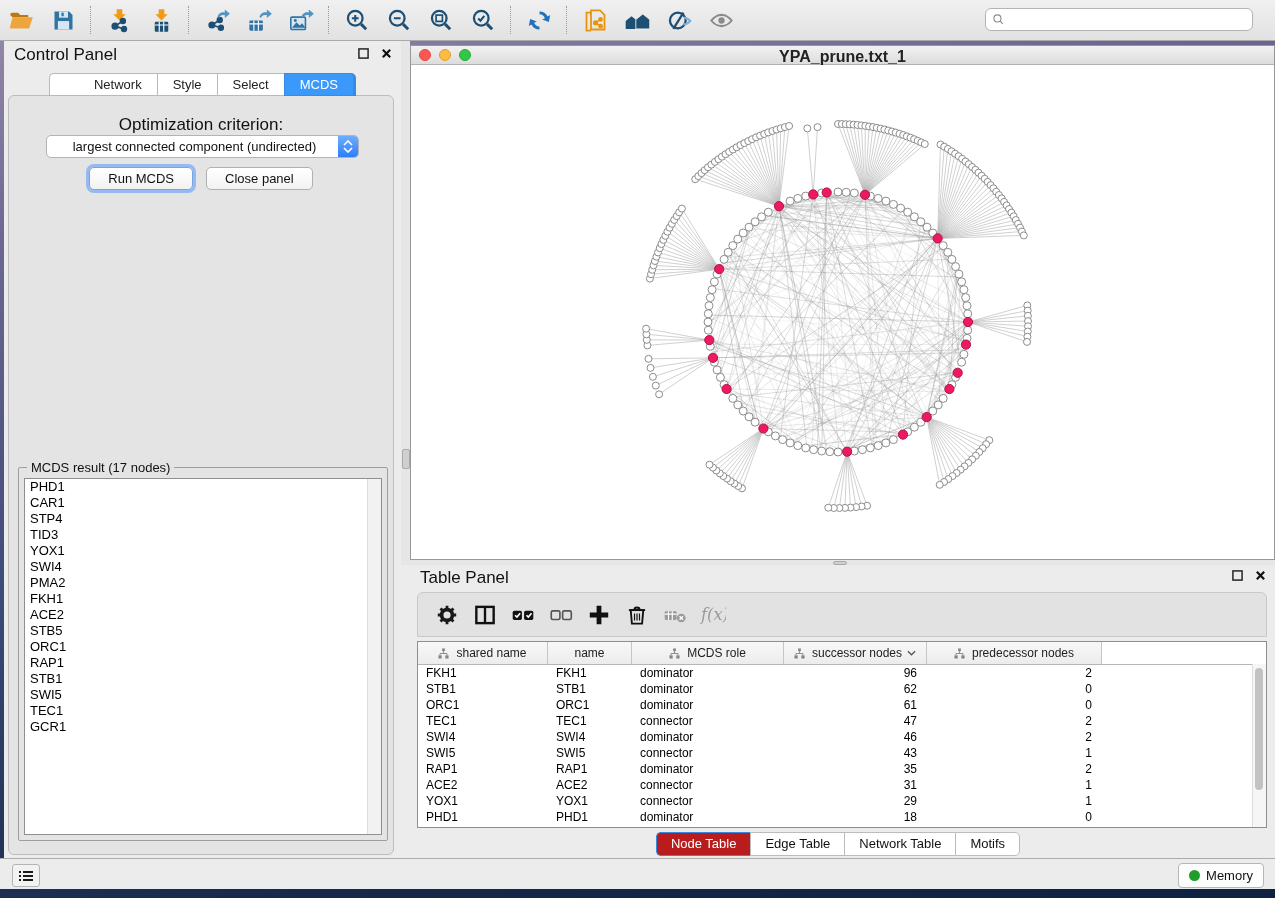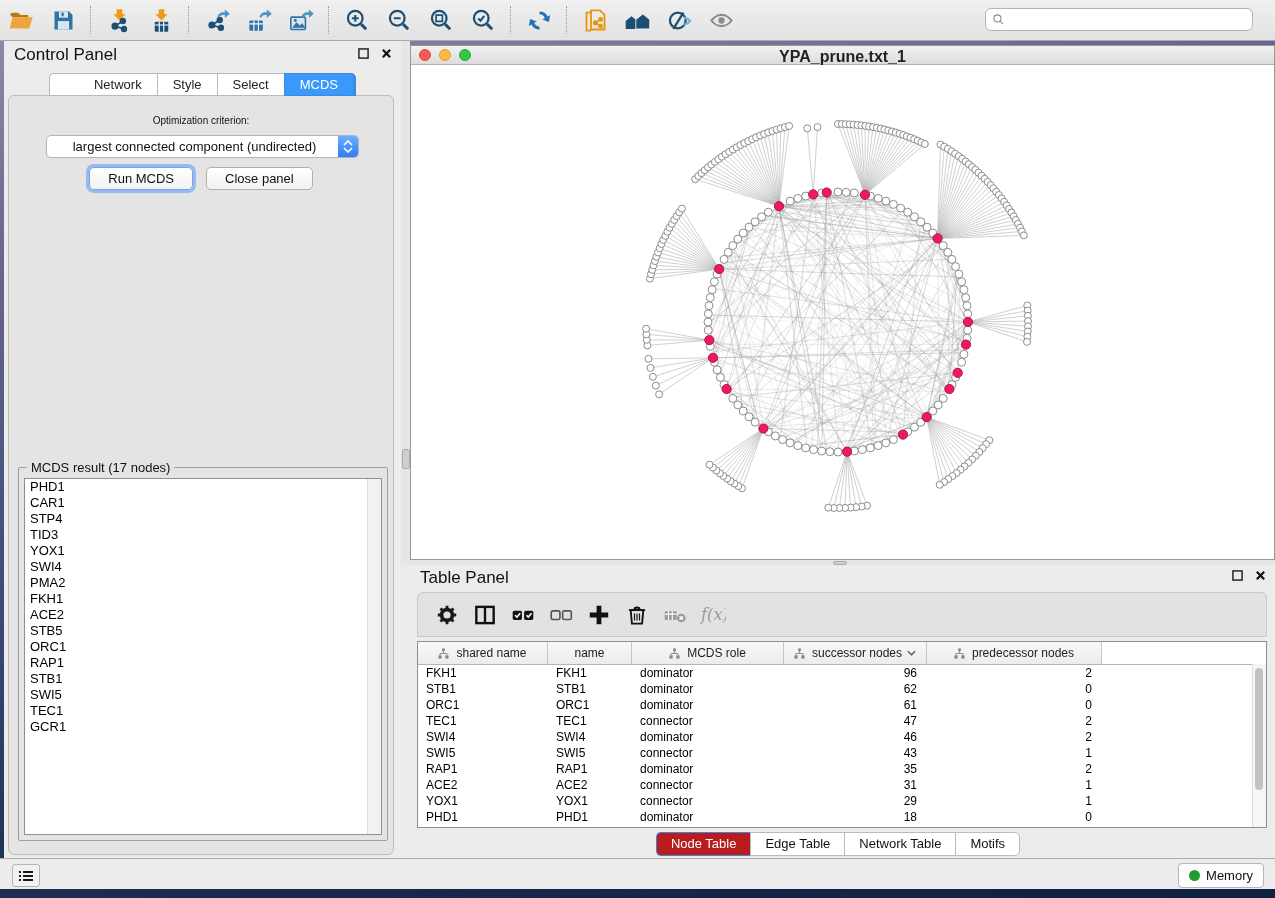--- a/index.html
+++ b/index.html
@@ -17,21 +17,21 @@
   .cp-titlebar{position:absolute;left:0;top:0;width:100%;height:28px;display:flex;align-items:center;}
   .cp-titlebar .panel-title{margin-left:10px;}
   .win-btns{position:absolute;right:8px;top:6px;display:flex;gap:10px;}
   .win-btn{width:13px;height:13px;display:flex;align-items:center;justify-content:center;}
   .cp-tabs{position:absolute;left:0;top:32px;width:100%;display:flex;justify-content:center;z-index:3;}
   .tab{height:21px;line-height:21px;padding:0 15px;font-size:13px;background:#fff;border:1px solid #b9b9b9;border-right:none;color:#222;}
   .tab:first-child{border-radius:5px 0 0 0;padding-left:44px;}
   .tab:last-child{border-right:3px solid #a21caf;border-radius:0 5px 0 0;}
   .tab.active{background:#3b99fc;color:#fff;border-color:#3b8ae0;}
   .cp-body{position:absolute;left:4px;top:54px;width:386px;height:760px;background:#e4e4e4;border:1px solid #bdbdbd;border-radius:6px;box-sizing:border-box;}
-  .opt-label{position:absolute;left:0;top:19px;width:100%;text-align:center;font-size:10px;color:#111;}
+  .opt-label{position:absolute;left:0;top:19px;width:100%;text-align:center;font-size:17px;color:#111;}
   .dropdown{position:absolute;left:37px;top:39px;width:313px;height:23px;background:#fff;border:1px solid #b3b3b3;border-radius:5px;box-sizing:border-box;display:flex;align-items:center;}
   .dropdown .dd-text{flex:1;text-align:center;font-size:13px;color:#111;padding-left:4px;white-space:nowrap;overflow:hidden;}
   .dd-stepper{width:20px;height:21px;border-radius:0 4px 4px 0;background:linear-gradient(#6caefe,#2e7ef8);display:flex;flex-direction:column;align-items:center;justify-content:center;gap:1px;}
   .cp-buttons{position:absolute;left:0;top:71px;width:100%;display:flex;justify-content:center;gap:13px;}
   .mac-btn{height:23px;padding:0 18px;background:linear-gradient(#ffffff,#f2f2f2);border:1px solid #b0b0b0;border-radius:5px;font-size:13px;color:#111;display:flex;align-items:center;box-sizing:border-box;}
   .mac-btn.focused{border-color:#77a5e4;box-shadow:0 0 0 3px rgba(85,150,250,.55);}
   .fieldset{position:absolute;left:9px;top:371px;width:368px;height:372px;border:1px solid #9f9f9f;border-radius:2px;}
   .fieldset .legend{position:absolute;left:8px;top:-8px;background:#e4e4e4;padding:0 4px;font-size:13px;color:#111;}
   .mcds-list{position:absolute;left:5px;top:10px;right:5px;bottom:5px;background:#fff;border:1px solid #8f8f8f;overflow:hidden;}
   .mcds-scroll{position:absolute;right:0;top:0;bottom:0;width:13px;background:#f2f2f2;border-left:1px solid #dcdcdc;}

